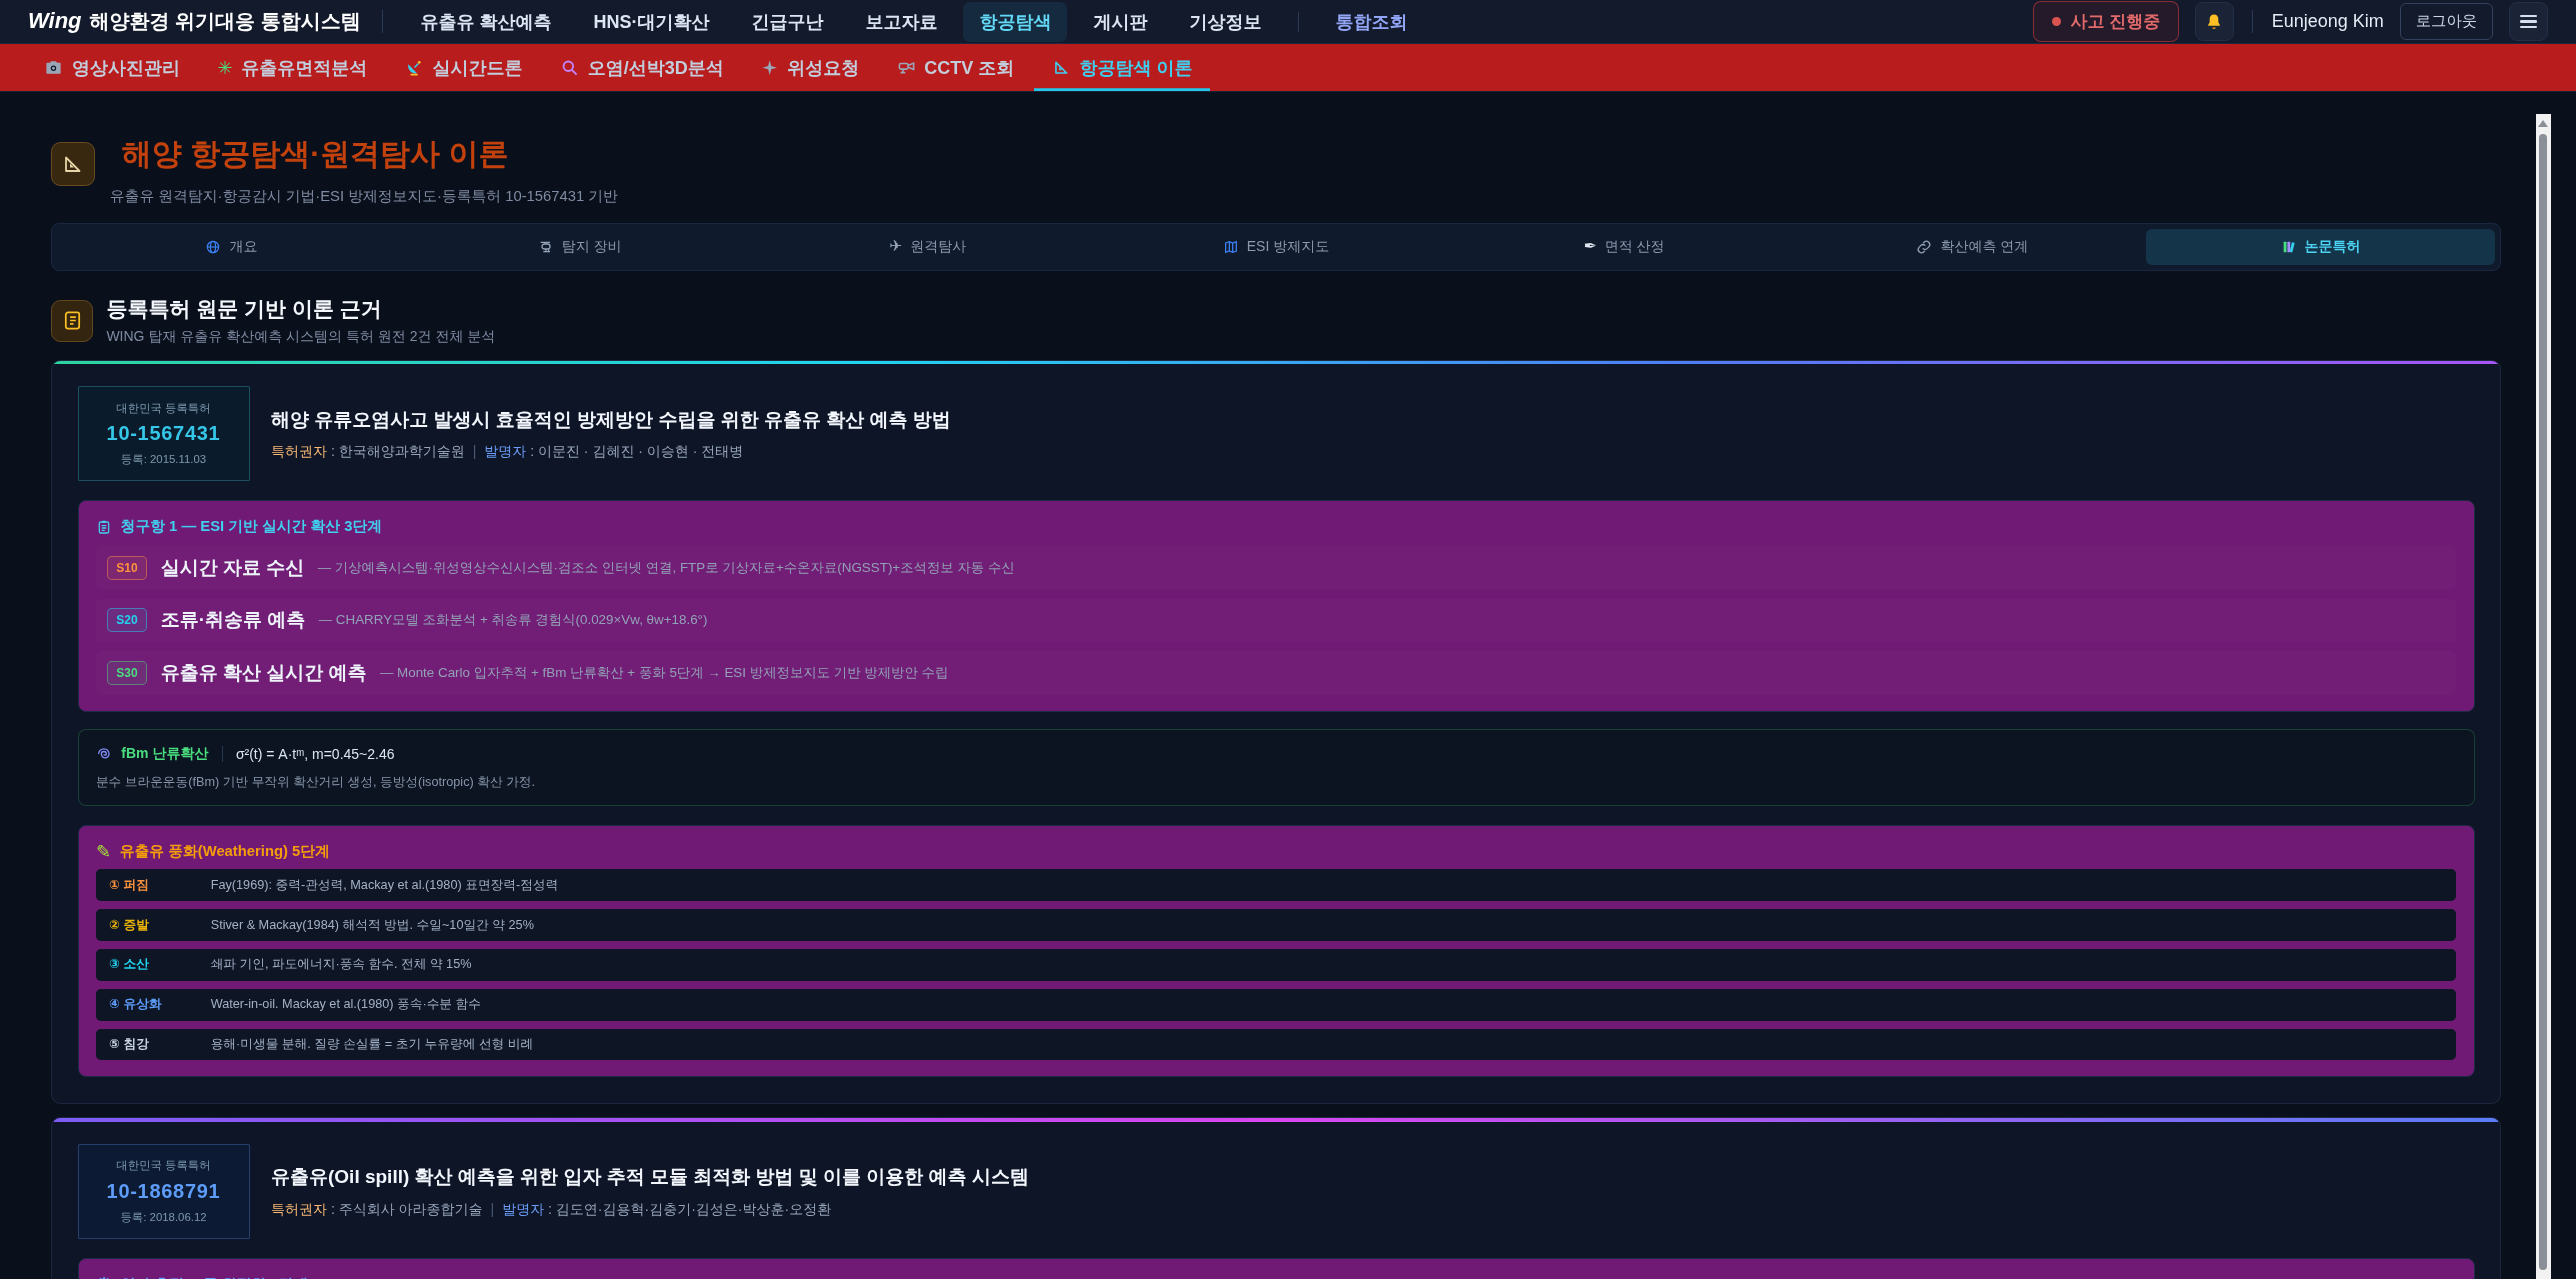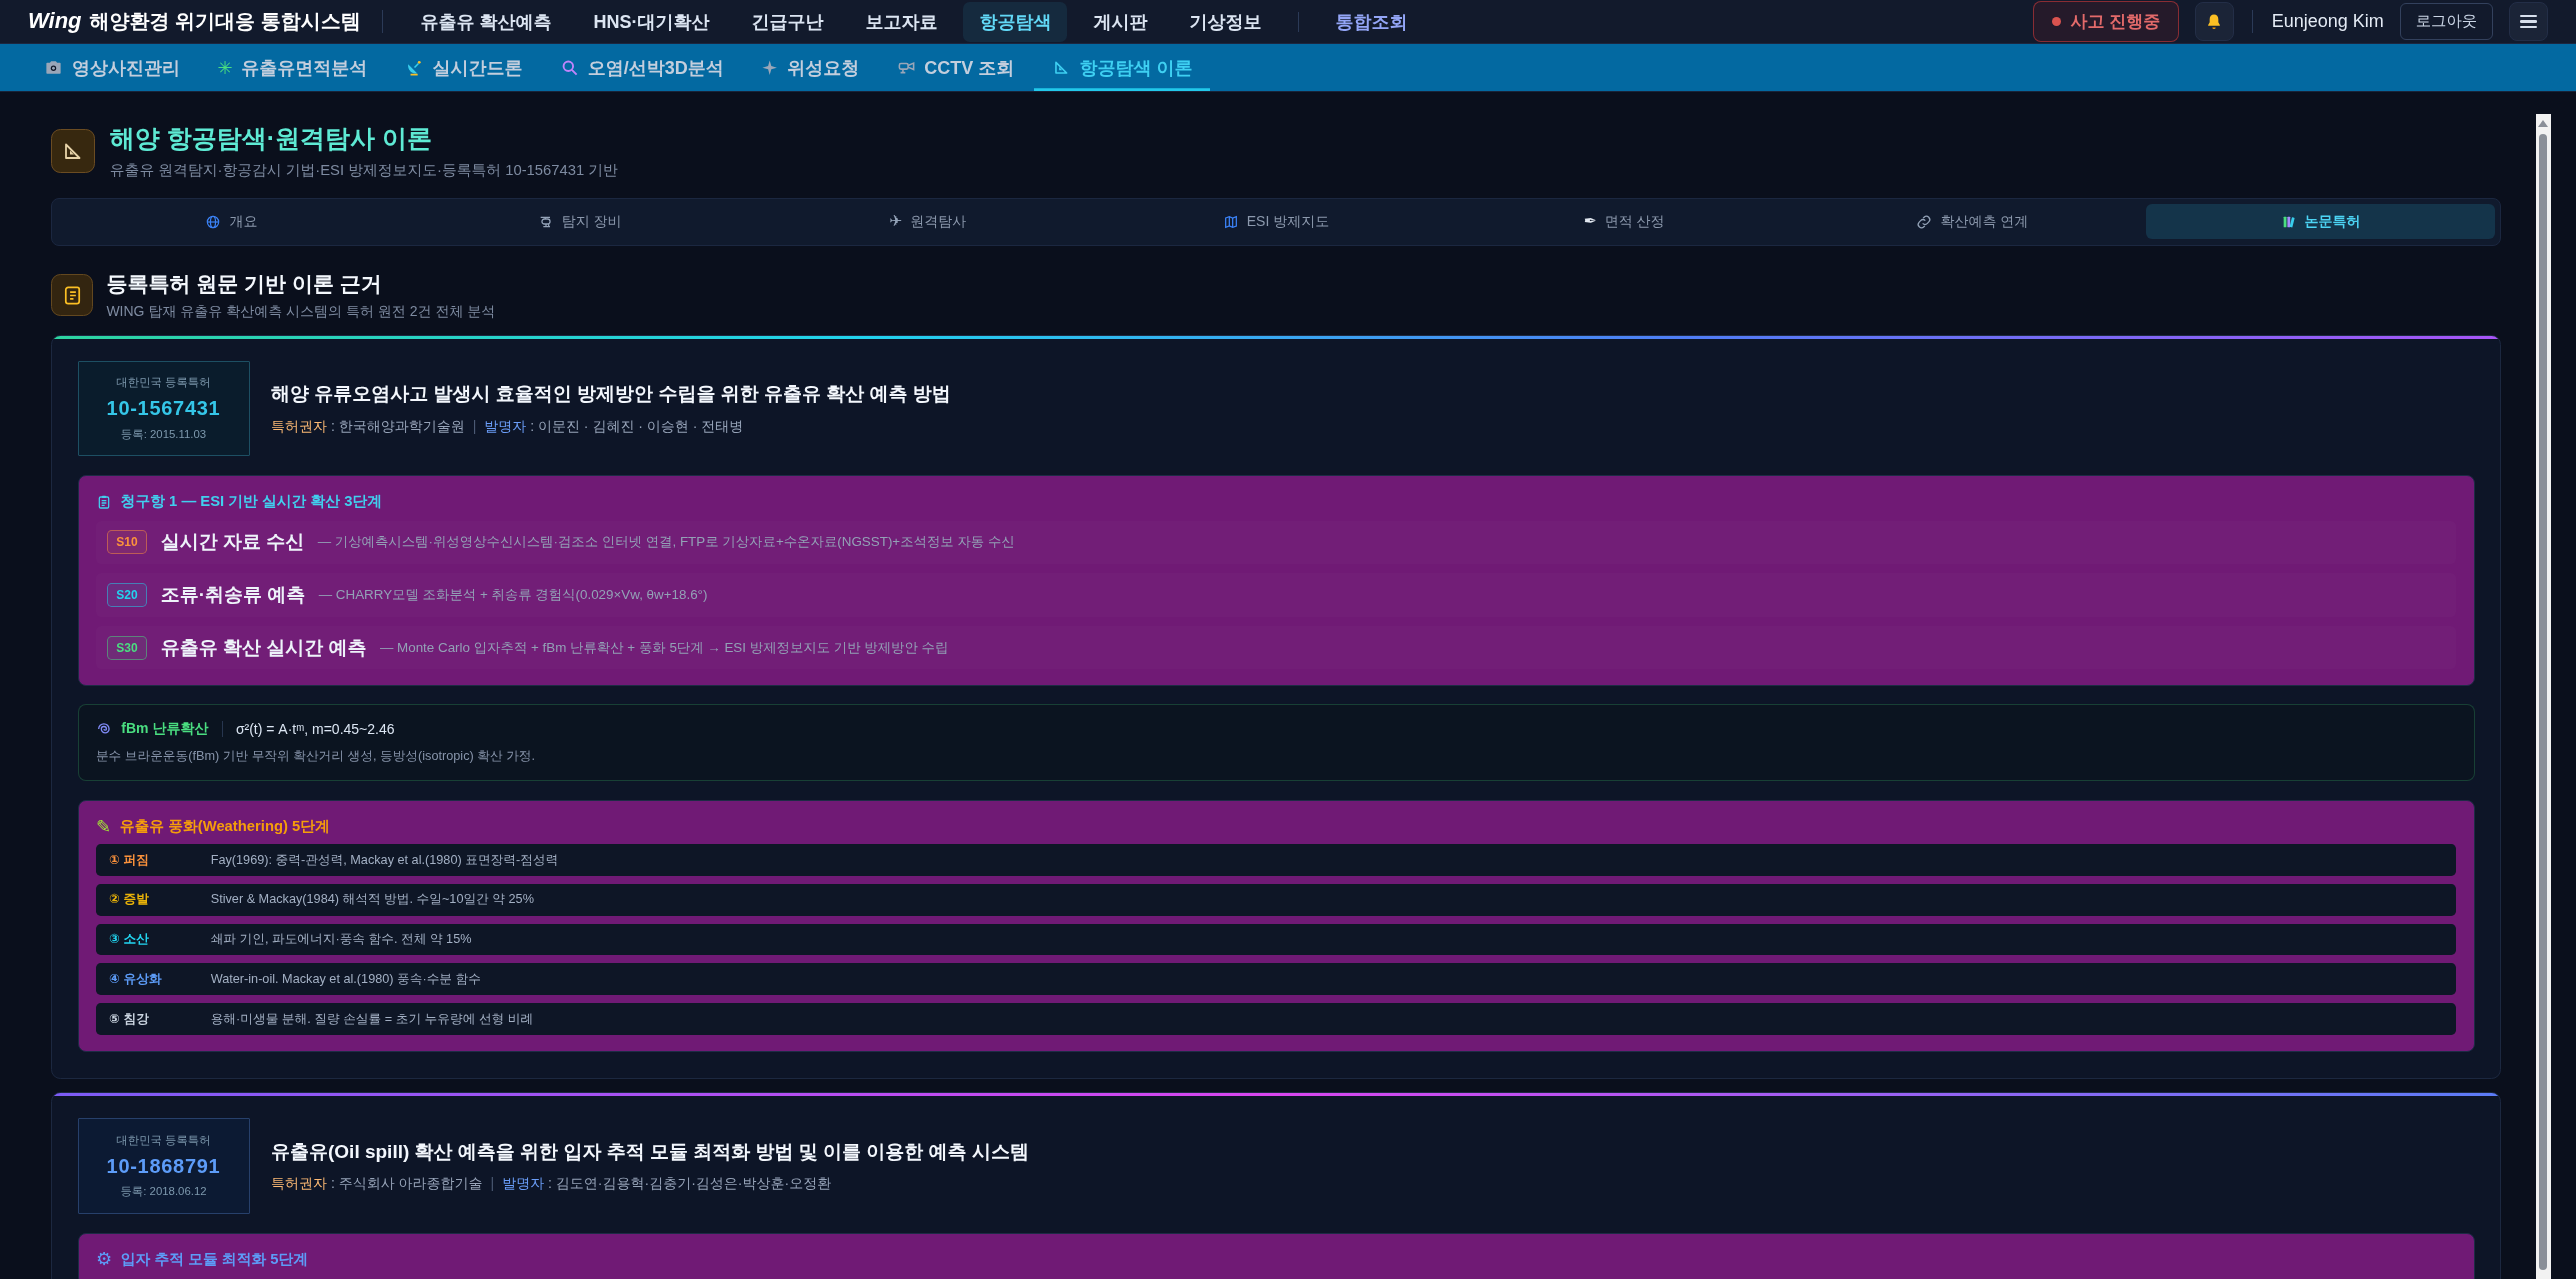--- a/index.html
+++ b/index.html
@@ -33,35 +33,35 @@
              border:0.7px solid #232e47; display:flex; align-items:center;
              justify-content:center; cursor:pointer; }
   .user { font-size:18px; color:#e4ebf5; }
   .logout { padding:6.7px 14.8px; border:0.7px solid #33415d; border-radius:6px;
             font-size:15.4px; color:#cbd6e6; background:transparent; cursor:pointer;
             font-family:inherit; }
   .bars span { display:block; width:17.4px; height:2.3px; background:#d7dfec;
                border-radius:1.3px; margin:3px 0; }
 
   
-  .subnav { height:48px; background:#0369a1; border-bottom:0.7px solid #192338;
+  .subnav { height:48px; background:#b91c1c; border-bottom:0.7px solid #192338;
             display:flex; align-items:stretch; padding:0 27px; gap:2.7px; }
   .snav-item { display:flex; align-items:center; gap:8.7px; padding:0 17.4px;
                font-size:18px; font-weight:bold; color:#c3cedd; cursor:pointer; white-space:nowrap; }
   .snav-item.active { color:#3ed0f2; box-shadow:inset 0 -2.7px 0 #22c9ea; }
   .ic-gray { color:#9aa6b8; } .ic-green { color:#4ade80; } .ic-cyan { color:#38cdec; }
   .ic-purple { color:#c084fc; } .glyph { font-size:18px; line-height:1; font-family:"DejaVu Sans",sans-serif; }
 
   
   .content { padding:29.5px 75px 0 51px; }
   .ptitle { display:flex; gap:14.8px; align-items:center; }
   .picon { width:44px; height:44px; border-radius:9.4px; background:#37280f;
            border:0.7px solid #6b4c22; display:flex; align-items:center;
            justify-content:center; color:#e7d3a8; }
-  .ptitle h1 { margin:0; font-size:25px; color:#5eead4; }
+  .ptitle h1 { margin:12px; font-size:30px; color:#c2410c; }
   .psub { margin-top:6.7px; font-size:14.8px; color:#7e8ba1; }
 
   .tabs { margin-top:17.4px; background:#101a2d; border:0.7px solid #1b2740;
           border-radius:8px; padding:5.4px; display:flex; }
   .tab { flex:1; display:flex; align-items:center; justify-content:center; gap:8px;
          font-size:14px; color:#8c99ad; padding:8.7px 0; border-radius:6px; cursor:pointer; }
   .tab.active { background:#14344a; color:#4cd4f4; font-weight:bold; }
   .tab .glyph { font-size:15.4px; }
 
   .sec-head { display:flex; gap:13.4px; align-items:center; margin-top:24px; }

